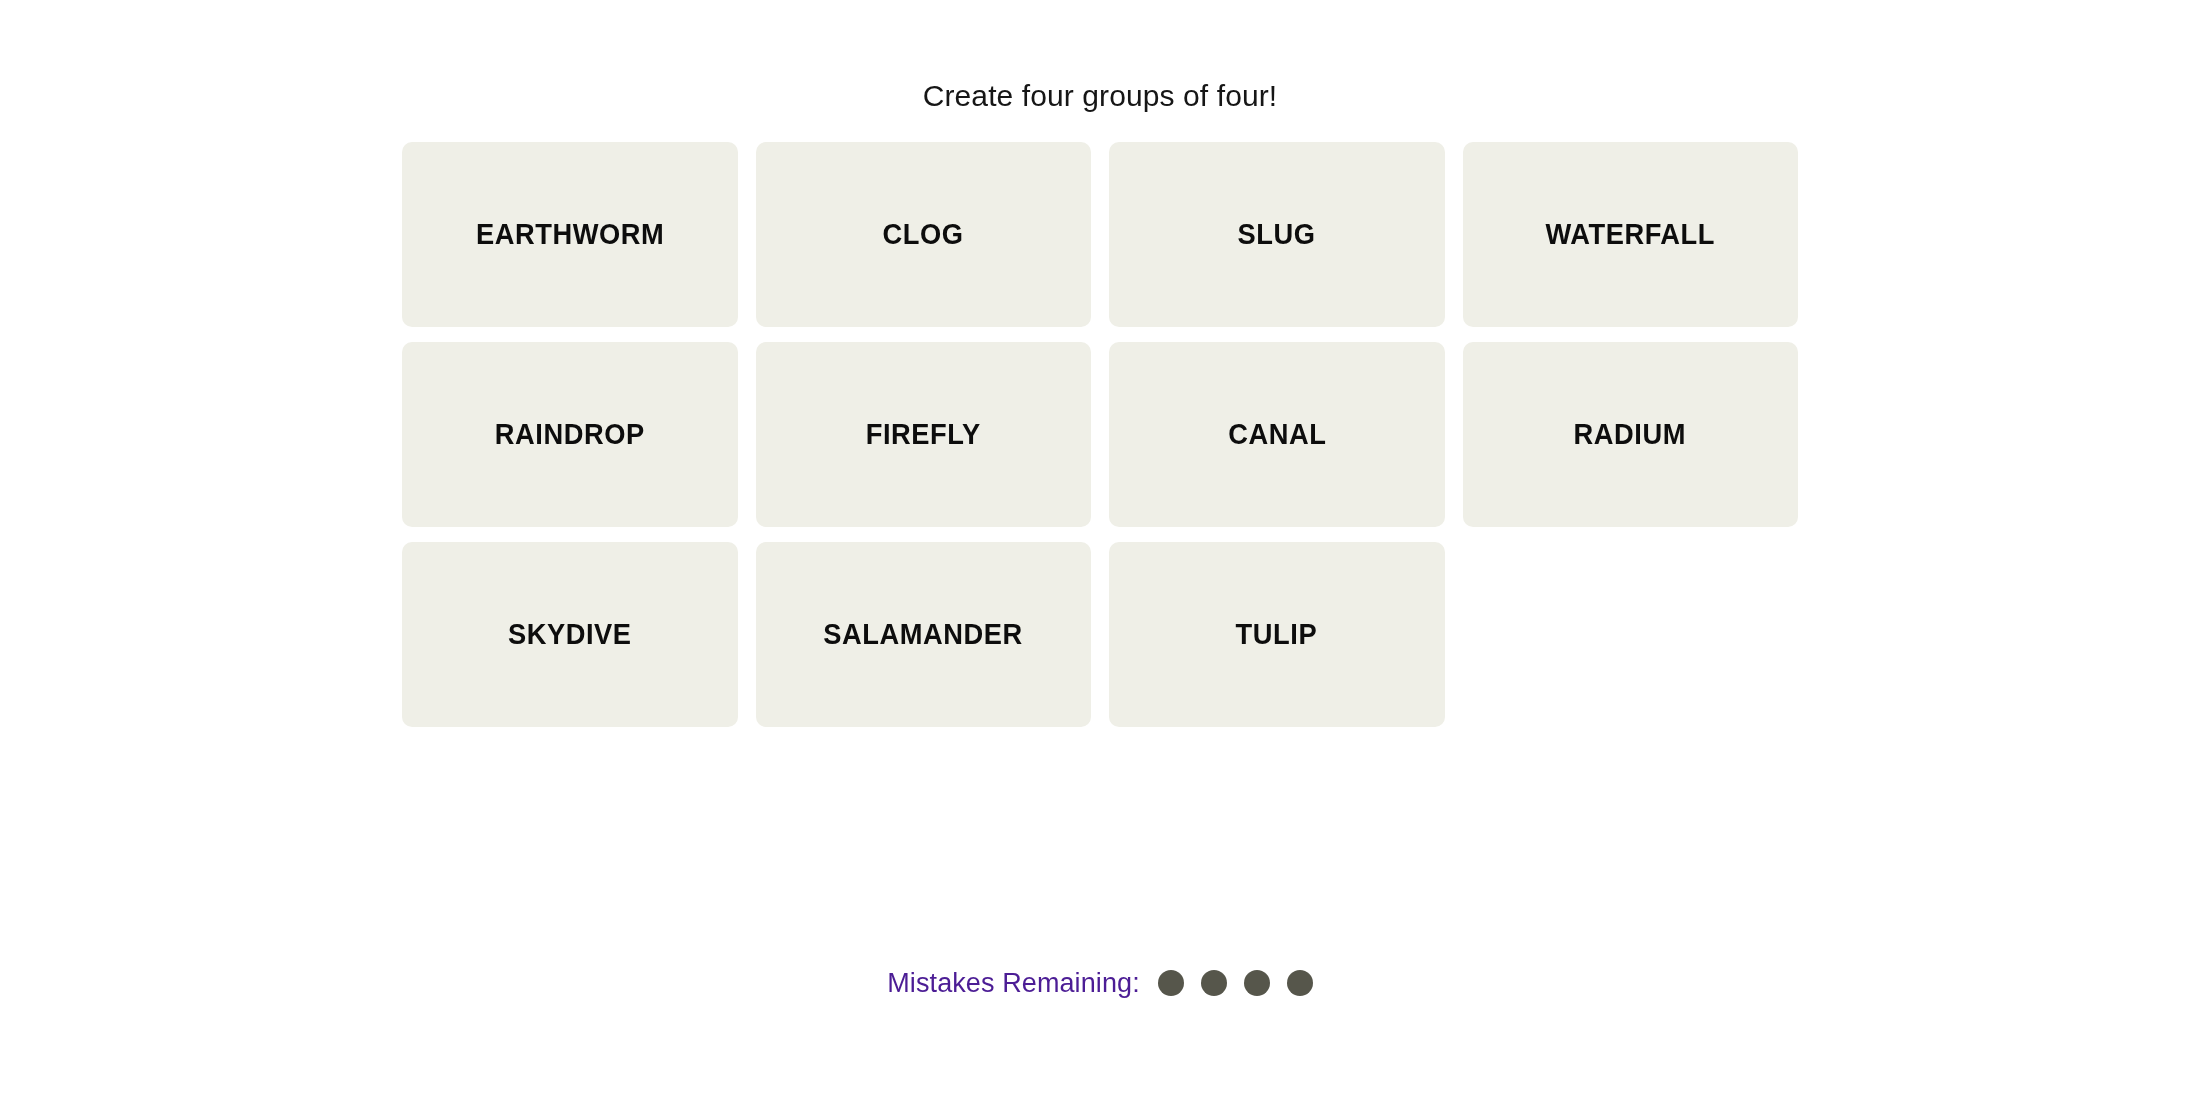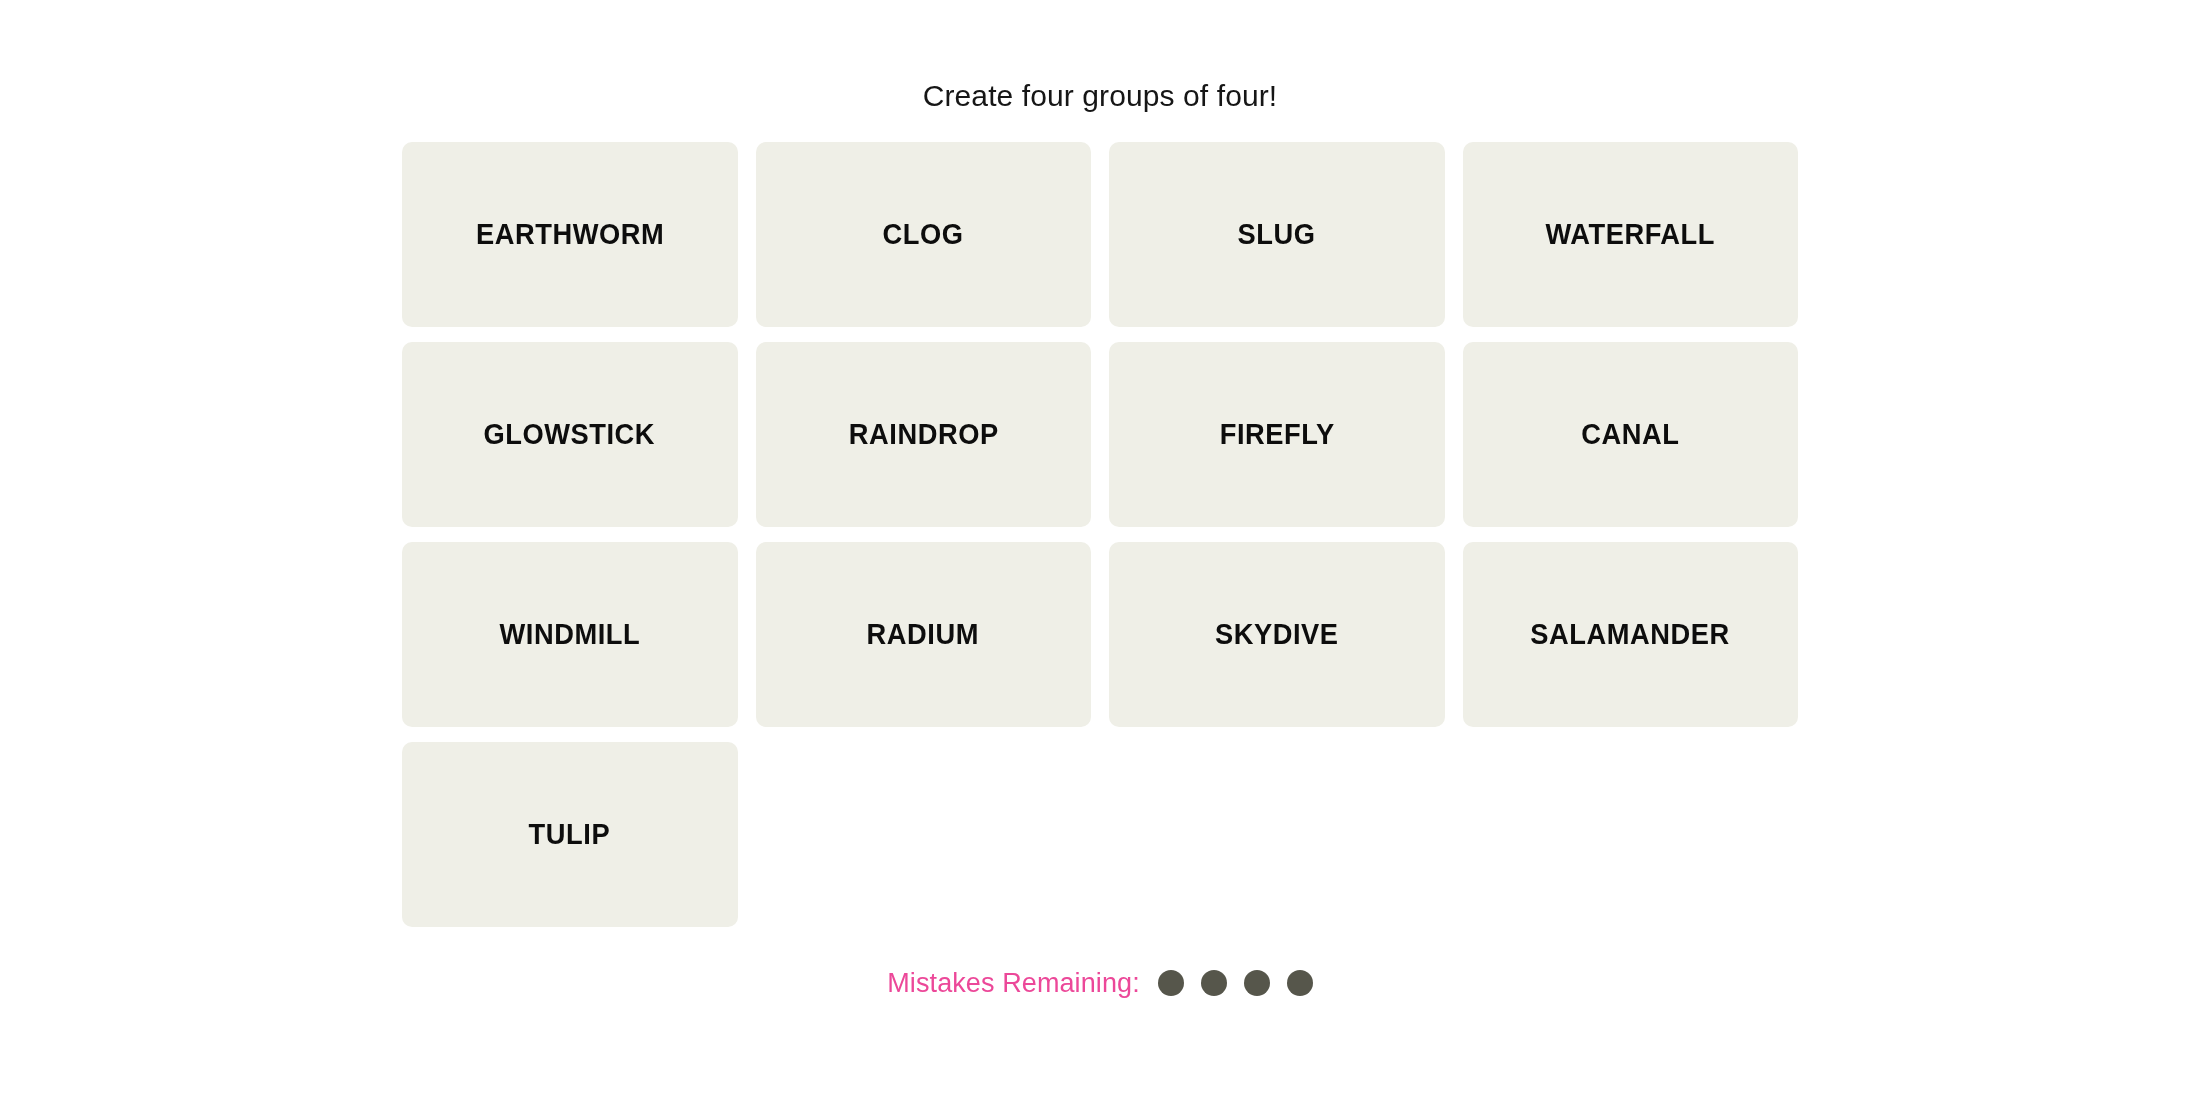--- a/index.html
+++ b/index.html
@@ -84,21 +84,21 @@
     flex-direction: row;
     align-items: center;
     justify-content: center;
     height: 40px;
   }
 
   .mistakes-label {
     font-family: "Liberation Sans", sans-serif;
     font-size: 27px;
     font-weight: 400;
-    color: #ec4899;
+    color: #4c1d95;
     letter-spacing: 0.1px;
     margin-right: 18px;
     line-height: 40px;
   }
 
   .dots {
     display: flex;
     flex-direction: row;
     align-items: center;
   }
@@ -132,35 +132,29 @@
         <span class="tile-label">CLOG</span>
       </div>
       <div class="tile">
         <span class="tile-label">SLUG</span>
       </div>
       <div class="tile">
         <span class="tile-label">WATERFALL</span>
       </div>
 
       <div class="tile">
-        <span class="tile-label">GLOWSTICK</span>
-      </div>
-      <div class="tile">
         <span class="tile-label">RAINDROP</span>
       </div>
       <div class="tile">
         <span class="tile-label">FIREFLY</span>
       </div>
       <div class="tile">
         <span class="tile-label">CANAL</span>
       </div>
 
-      <div class="tile">
-        <span class="tile-label">WINDMILL</span>
-      </div>
       <div class="tile">
         <span class="tile-label">RADIUM</span>
       </div>
       <div class="tile">
         <span class="tile-label">SKYDIVE</span>
       </div>
       <div class="tile">
         <span class="tile-label">SALAMANDER</span>
       </div>
 

